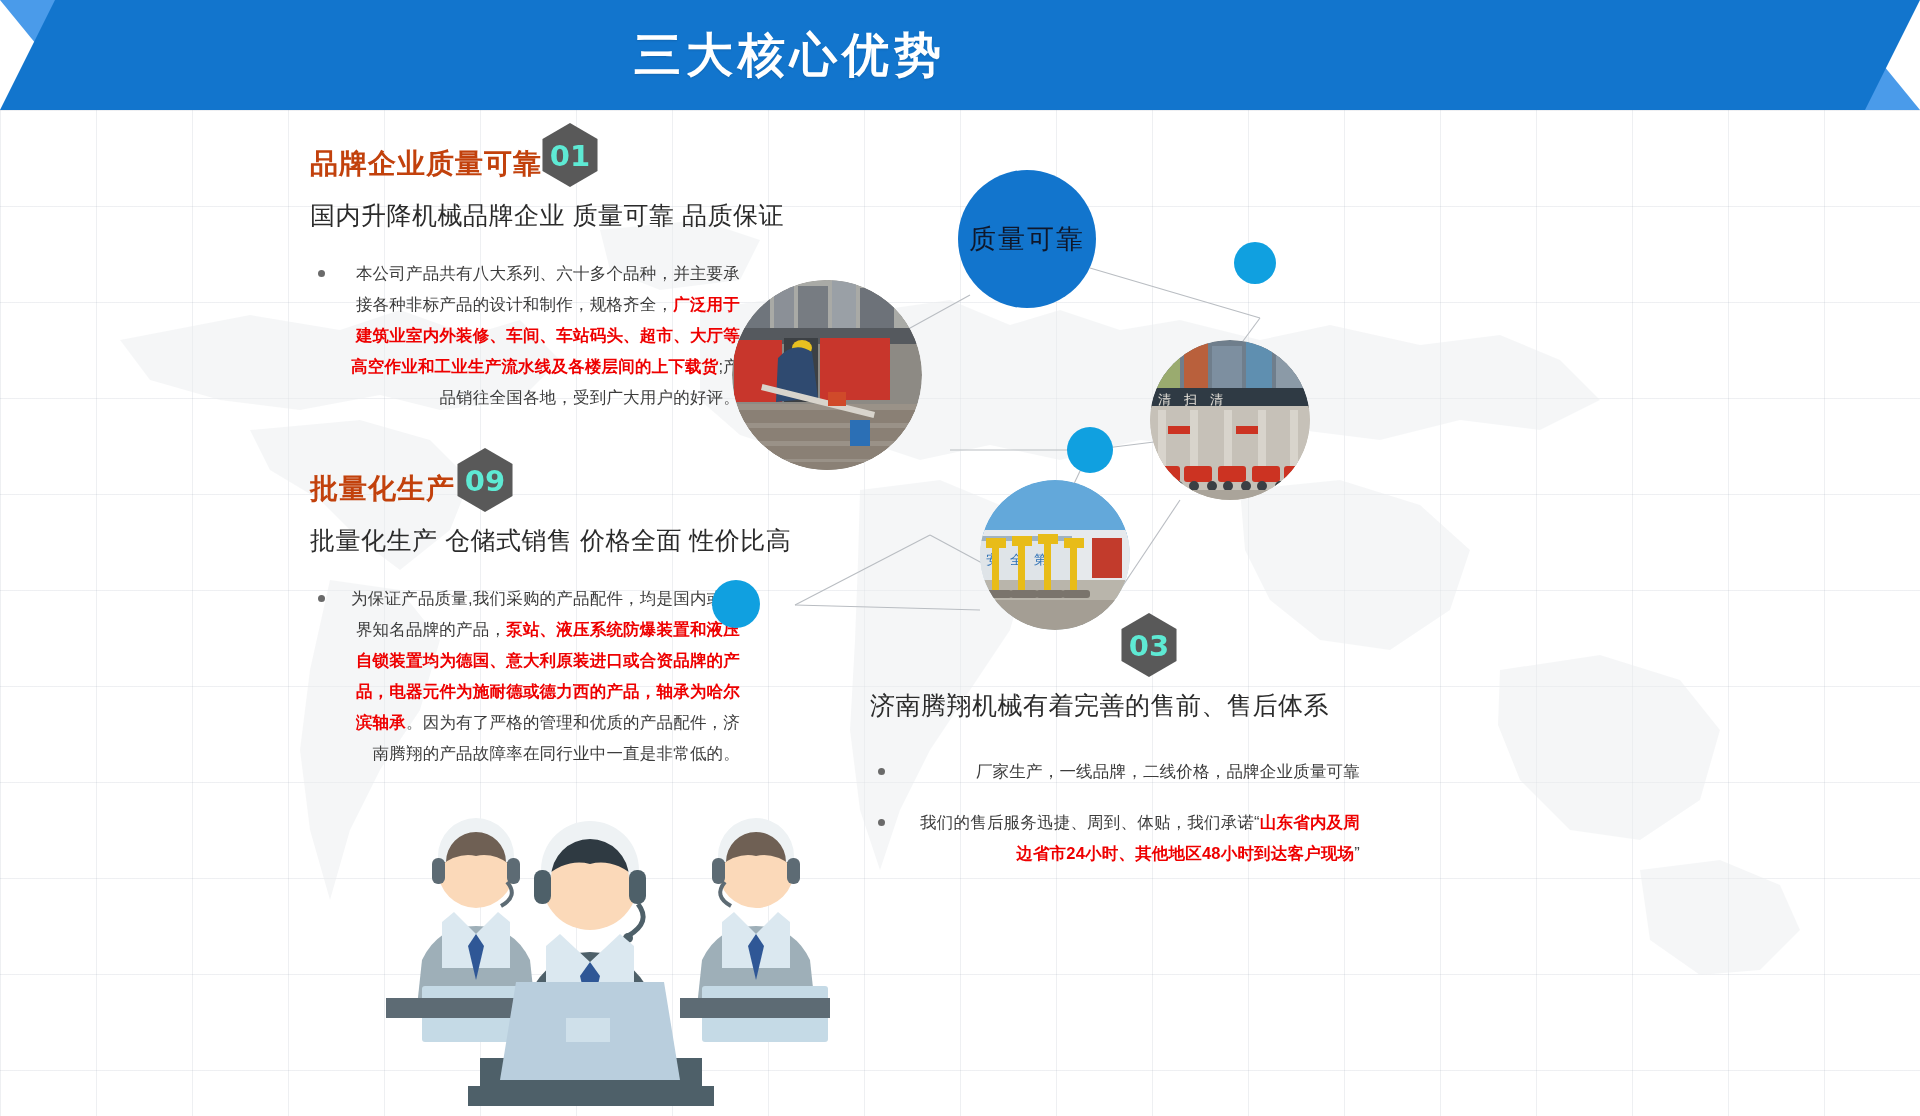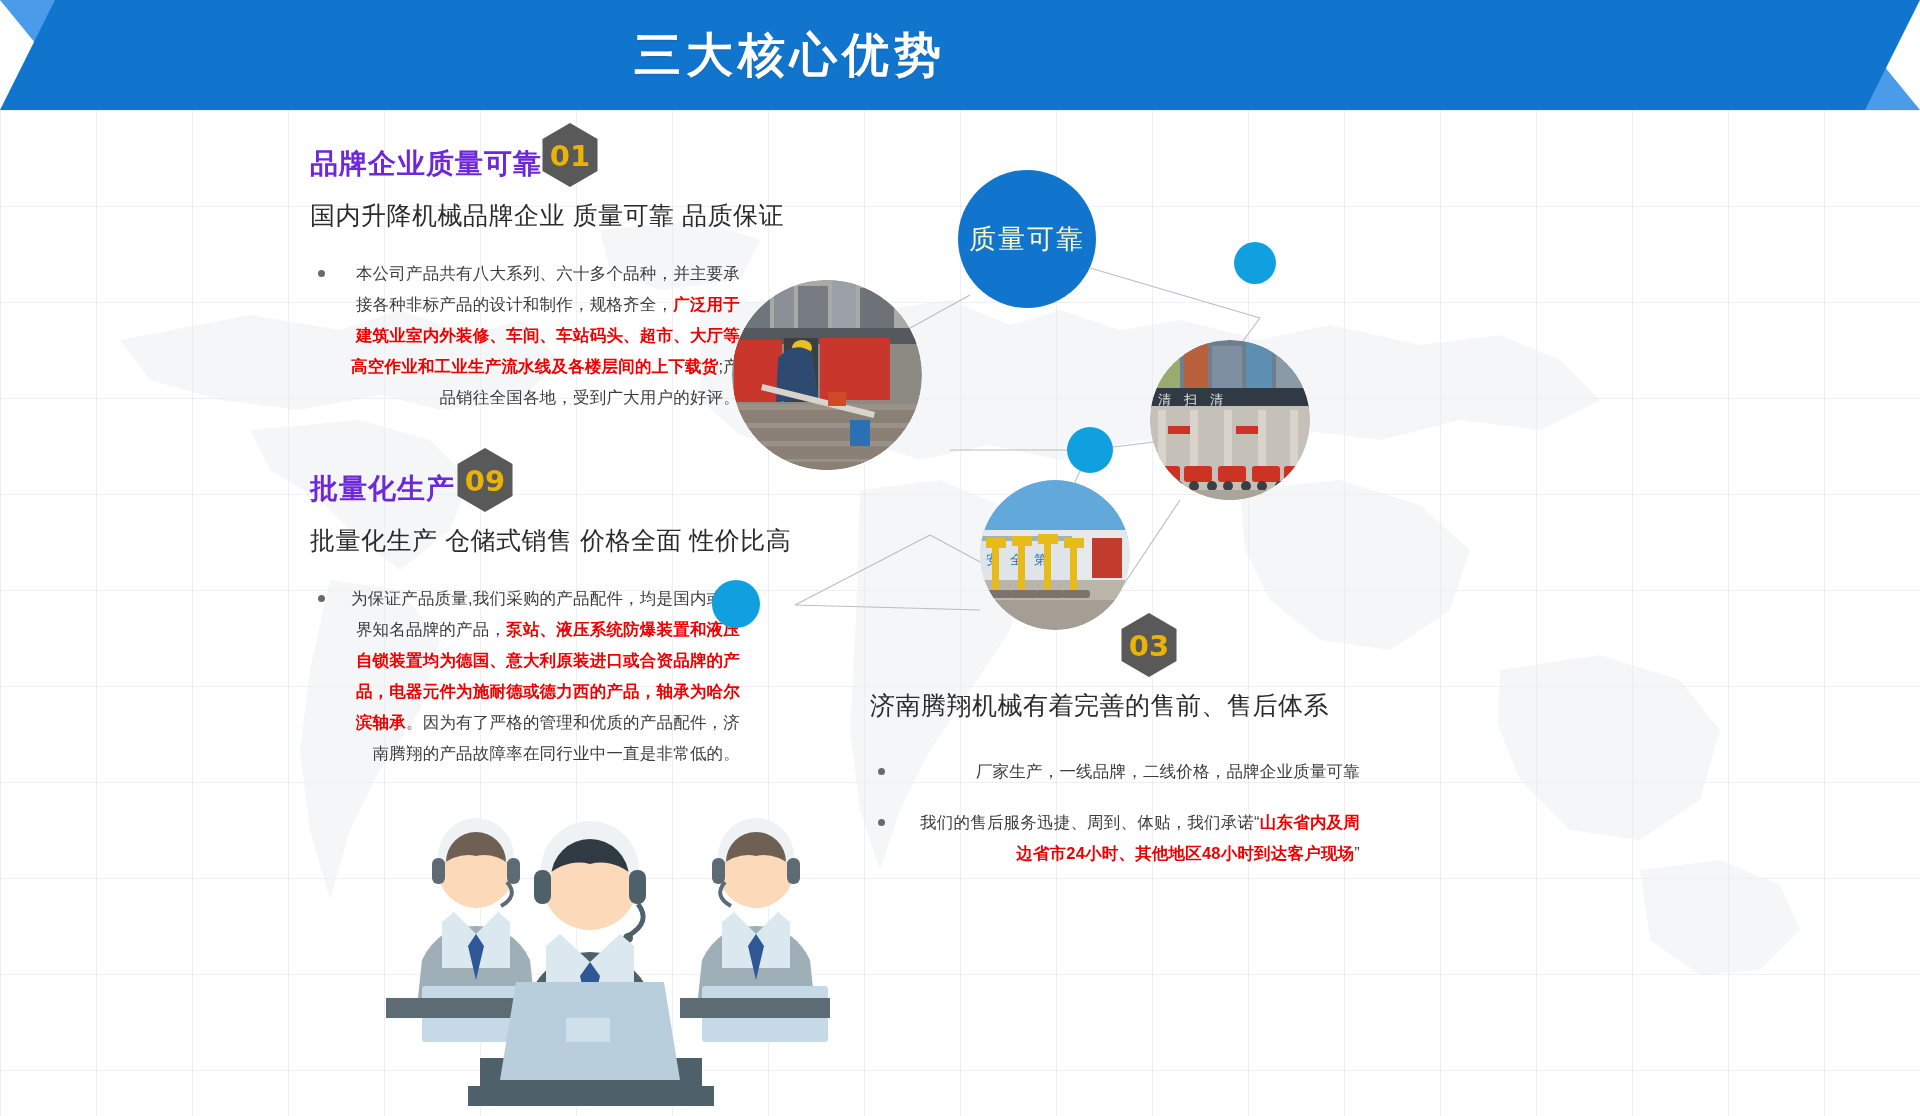--- a/index.html
+++ b/index.html
@@ -30,33 +30,33 @@
     font-family:"DejaVu Sans","Liberation Sans",sans-serif;
     text-shadow:0 1px 2px rgba(0,0,0,.13);
     z-index:3;
   }
 
   
   .sect{ position:absolute; z-index:4; }
   .head-row{ position:relative; height:50px; }
   .head-title{
     position:absolute; left:0; top:0;
-    color:#6d28d9; font-size:28px; font-weight:bold; letter-spacing:1px;
+    color:#c2410c; font-size:28px; font-weight:bold; letter-spacing:1px;
     white-space:nowrap; z-index:3;
   }
   .badge{
     position:absolute; top:-22px;
     width:64px; height:64px; background:#595959;
     clip-path:polygon(50% 0%, 93% 25%, 93% 75%, 50% 100%, 7% 75%, 7% 25%);
     z-index:2;
   }
   .badge span{
     position:absolute; left:0; top:0; width:100%; height:100%;
     display:flex; align-items:center; justify-content:center;
-    color:#eab308; font-size:29px; font-weight:bold;
+    color:#5eead4; font-size:29px; font-weight:bold;
     font-family:"DejaVu Sans","Liberation Sans",sans-serif;
     transform:translateY(1px);
   }
   .sub-title{
     margin-top:4px; color:#2b2b2b; font-size:25px; letter-spacing:.5px; white-space:nowrap;
   }
 
   ul.bullets{ list-style:none; margin-top:26px;text-align:right; }
   ul.bullets li{
     position:relative; padding-left:34px; margin-bottom:20px;
@@ -67,21 +67,21 @@
     width:7px; height:7px; border-radius:50%; background:#6a6a6a;
   }
   .red{ color:#ee0000; font-weight:bold; }
 
   
   #diagram{ position:absolute; left:700px; top:150px; width:640px; height:480px; z-index:4; }
   #diagram svg{ position:absolute; left:0; top:0; }
   .node{ position:absolute; border-radius:50%; overflow:hidden; }
   .hub{
     background:#1275cd; display:flex; align-items:center; justify-content:center;
-    color:#fef9c3; font-size:27px; letter-spacing:2px; font-weight:500;
+    color:#0f172a; font-size:27px; letter-spacing:2px; font-weight:500;
   }
   .dot{ background:#10a0e0; }
   .photo{ box-shadow:0 0 0 0 rgba(0,0,0,0); }
 
   
   #callcenter{ position:absolute; left:350px; top:800px; width:480px; height:316px; z-index:4; }
 </style>
 </head>
 <body>
 

